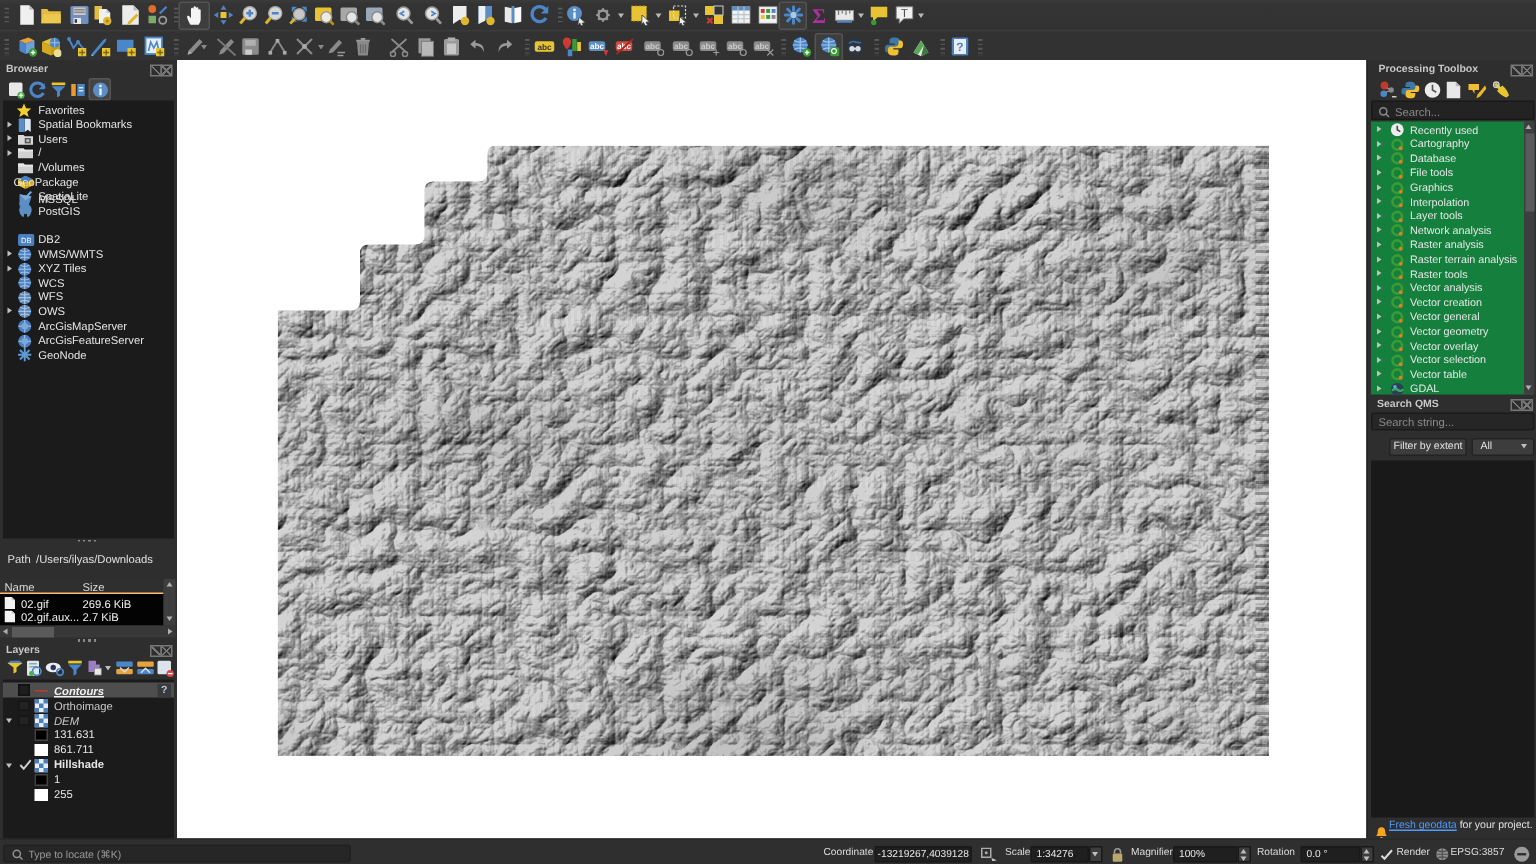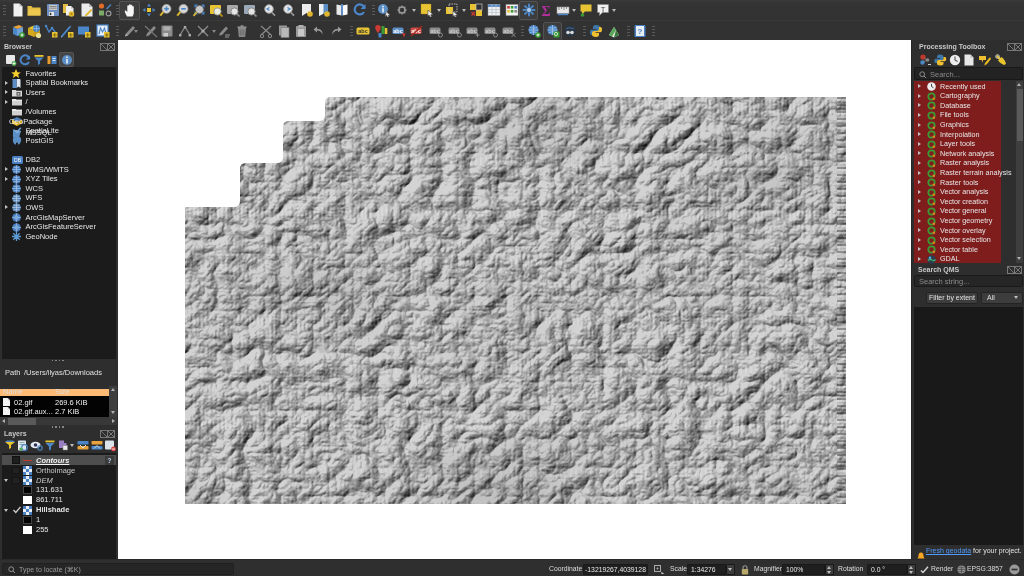--- a/index.html
+++ b/index.html
@@ -588,21 +588,21 @@
           <span style="position:absolute;left:23.5px">GeoNode</span>
         </div>
   </div>
 
   <div class="abs" style="left:52px;top:319.5px;width:14px;height:1.5px;background-image:repeating-linear-gradient(to right,#888 0 1.5px,transparent 1.5px 3.5px)"></div>
 
   <div class="abs" style="left:5px;top:328px;color:#e0e0e0;font-size:7.5px">Path</div>
   <div class="abs" style="left:24px;top:328px;color:#e0e0e0;font-size:7.5px">/Users/ilyas/Downloads</div>
 
   <div class="abs" id="ftable" style="left:0;top:346px;width:118px;height:78px">
-    <div class="abs" style="left:0;top:0;width:109px;height:10px;background:#2f2f2f;border-bottom:7px solid #fdba74">
+    <div class="abs" style="left:0;top:0;width:109px;height:10px;background:#2f2f2f;border-bottom:1px solid #fdba74">
       <span class="abs" style="left:3px;top:1px;color:#dcdcdc;font-size:7.5px">Name</span>
       <span class="abs" style="left:55px;top:1px;color:#dcdcdc;font-size:7.5px">Size</span>
     </div>
     <div class="abs" style="left:0;top:10px;width:109px;height:20px;background:#030303">
       <svg class="abs" style="left:3px;top:1.5px" width="7" height="8">
             <path d="M0 0 L4.8 0 L7 2.2 L7 8 L0 8 Z" fill="#f2f2f2"></path>
             <path d="M4.8 0 L4.8 2.2 L7 2.2 Z" fill="#c8c8c8"></path>
           </svg>
       <span class="abs" style="left:14px;top:1.5px;color:#f0f0f0;font-size:7.5px">02.gif</span>
       <span class="abs" style="left:55px;top:1.5px;color:#f0f0f0;font-size:7.5px">269.6 KiB</span>
@@ -769,21 +769,21 @@
           <circle cx="2.5" cy="2.5" r="1.8" fill="none" stroke="#ccc" stroke-width="1"></circle>
         </svg>
   </div>
   <div class="abs" id="psearch" style="left:2px;top:27px;width:109px;height:13px;background:#232323;border:1px solid #191919;border-radius:1px">
     <svg class="abs" style="left:4px;top:2.5px" width="8" height="8">
           <circle cx="3.2" cy="3.2" r="2.4" fill="none" stroke="#8a8a8a" stroke-width="1"></circle>
           <line x1="5" y1="5" x2="7" y2="7" stroke="#8a8a8a" stroke-width="1"></line>
         </svg>
     <span class="abs" style="left:15px;top:2px;color:#8a8a8a;font-size:7.5px">Search...</span>
   </div>
-  <div class="abs" id="ptree" style="left:2px;top:41px;width:87px;height:182px;background:#7f1d1d">
+  <div class="abs" id="ptree" style="left:2px;top:41px;width:108px;height:182px;background:#15803d">
     <div class="trow" style="top:0.6px">
           <i class="arr" style="left:4px"></i>
           <svg class="abs" style="left:13px;top:0.5px" width="9" height="9">
             <circle cx="4.5" cy="4.5" r="4.3" fill="#ececec"></circle>
             <path d="M4.5 1.8 L4.5 4.5 L6.5 5.8" stroke="#444" stroke-width="1" fill="none"></path>
           </svg>
           <span style="position:absolute;left:26px">Recently used</span>
         </div>
     <div class="trow" style="top:10.2px">
           <i class="arr" style="left:4px"></i>

